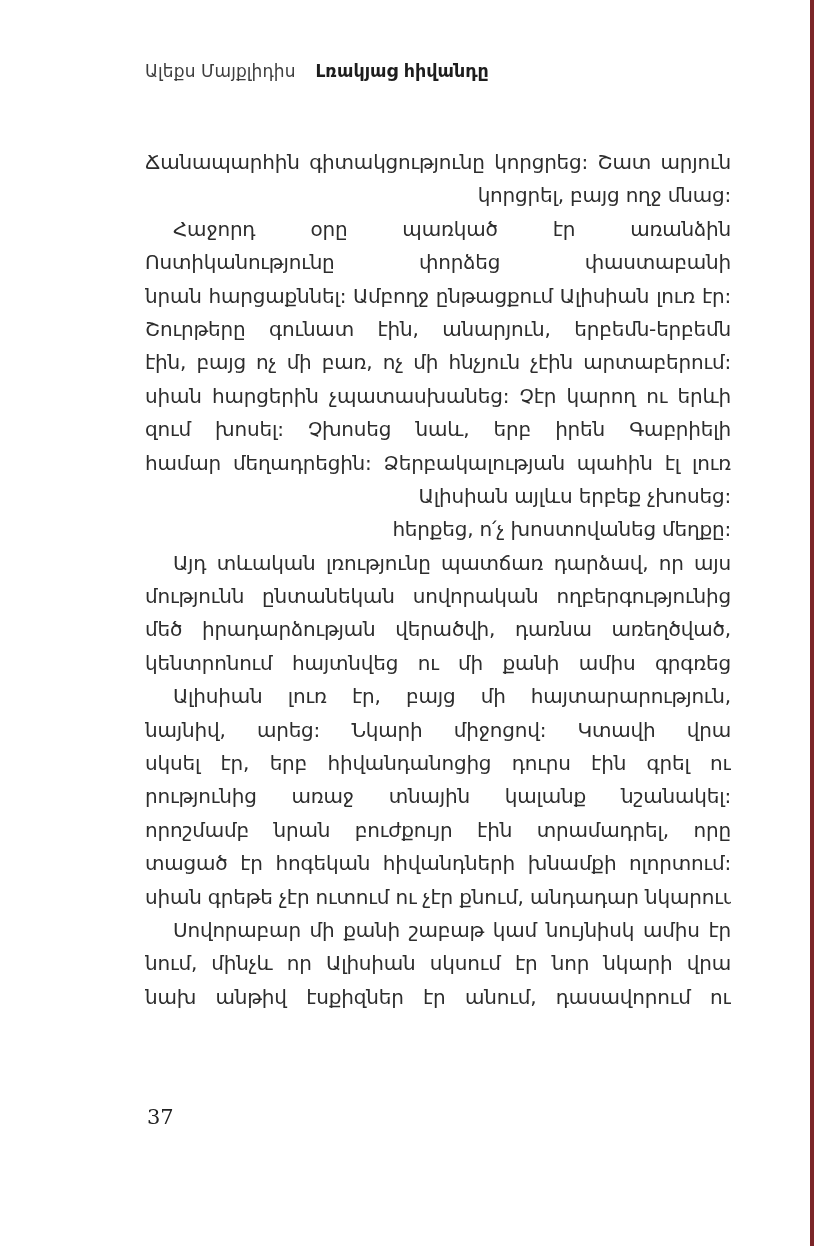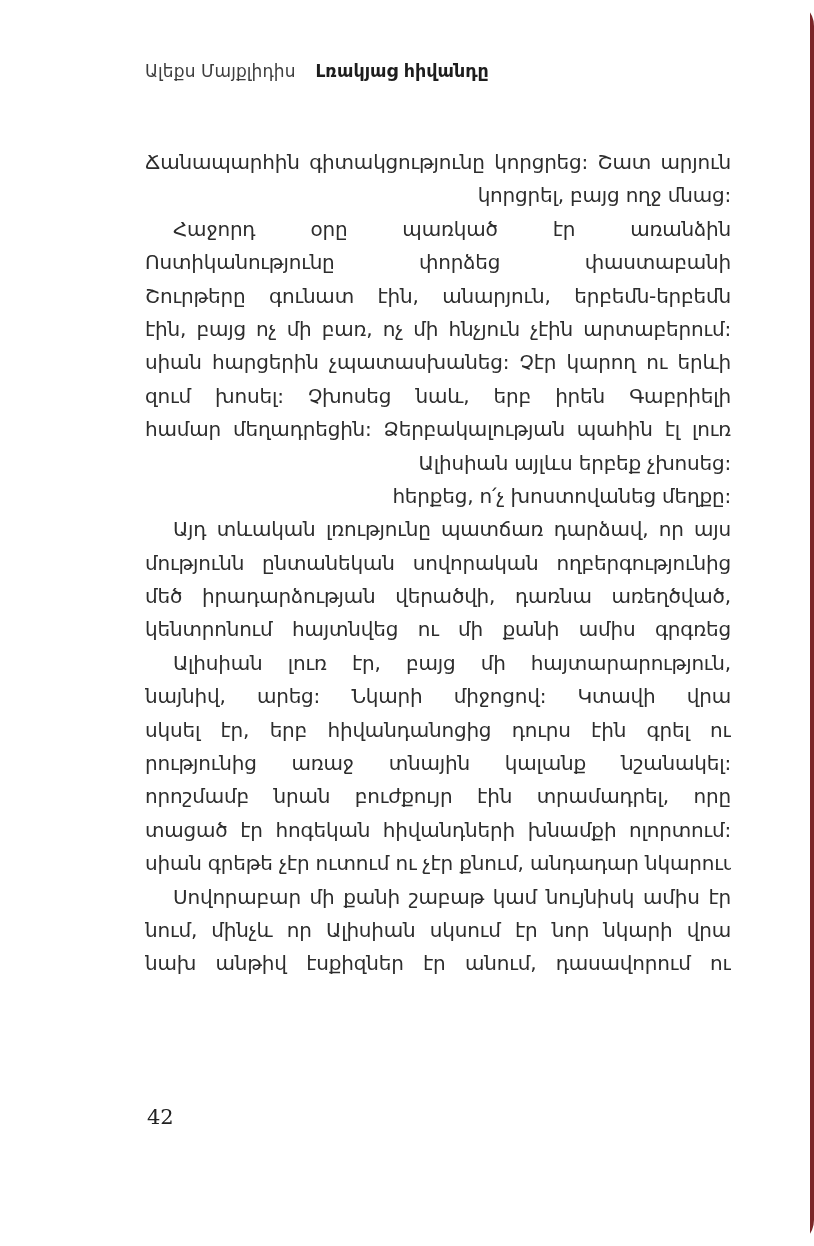--- a/index.html
+++ b/index.html
@@ -7,21 +7,20 @@
     padding: 0;
     background: #ffffff;
     font-family: "DejaVu Sans", sans-serif;
   }
   .page {
     position: relative;
     width: 814px;
     height: 1246px;
     background: #ffffff;
     overflow: hidden;
-    border-radius: 26px;
   }
   .running-header {
     position: absolute;
     left: 145px;
     top: 60px;
     width: 590px;
     font-size: 17px;
     line-height: 22px;
     color: #3d3d3d;
     white-space: nowrap;
@@ -83,20 +82,21 @@
 
   <div class="running-header">
     <span class="author">Ալեքս Մայքլիդիս</span><span class="title">Լռակյաց հիվանդը</span>
   </div>
 
   <div class="body-text">
       <div class="line just">Ճանապարհին գիտակցությունը կորցրեց: Շատ արյուն էր</div>
       <div class="line">կորցրել, բայց ողջ մնաց:</div>
       <div class="line indent just">Հաջորդ օրը պառկած էր առանձին հիվանդասենյակում:</div>
       <div class="line just">Ոստիկանությունը փորձեց փաստաբանի ներկայությամբ</div>
+      <div class="line just">նրան հարցաքննել: Ամբողջ ընթացքում Ալիսիան լուռ էր:</div>
       <div class="line just">Շուրթերը գունատ էին, անարյուն, երբեմն-երբեմն թրթռում</div>
       <div class="line just">էին, բայց ոչ մի բառ, ոչ մի հնչյուն չէին արտաբերում: Ալի-</div>
       <div class="line just">սիան հարցերին չպատասխանեց: Չէր կարող ու երևի չէր ու-</div>
       <div class="line just">զում խոսել: Չխոսեց նաև, երբ իրեն Գաբրիելի սպանության</div>
       <div class="line just">համար մեղադրեցին: Ձերբակալության պահին էլ լուռ էր, ո՛չ</div>
       <div class="line indent">Ալիսիան այլևս երբեք չխոսեց:</div>
       <div class="line">հերքեց, ո՛չ խոստովանեց մեղքը:</div>
       <div class="line indent just">Այդ տևական լռությունը պատճառ դարձավ, որ այս պատ-</div>
       <div class="line just">մությունն ընտանեկան սովորական ողբերգությունից ավելի</div>
       <div class="line just">մեծ իրադարձության վերածվի, դառնա առեղծված, գաղտ-</div>
@@ -106,17 +106,17 @@
       <div class="line just">սկսել էր, երբ հիվանդանոցից դուրս էին գրել ու դատավա-</div>
       <div class="line just">րությունից առաջ տնային կալանք նշանակել: Դատարանի</div>
       <div class="line just">որոշմամբ նրան բուժքույր էին տրամադրել, որը մասնագի-</div>
       <div class="line just">տացած էր հոգեկան հիվանդների խնամքի ոլորտում: Ալի-</div>
       <div class="line">սիան գրեթե չէր ուտում ու չէր քնում, անդադար նկարում էր:</div>
       <div class="line indent just">Սովորաբար մի քանի շաբաթ կամ նույնիսկ ամիս էր անց-</div>
       <div class="line just">նում, մինչև որ Ալիսիան սկսում էր նոր նկարի վրա աշխատել.</div>
       <div class="line just">նախ անթիվ էսքիզներ էր անում, դասավորում ու վերադա-</div>
     </div>
 
-  <div class="page-number">42</div>
+  <div class="page-number">37</div>
 
   <div class="spine-strip" style="background: rgb(123, 37, 40);"></div>
 
 </div>
 
 </body></html>

